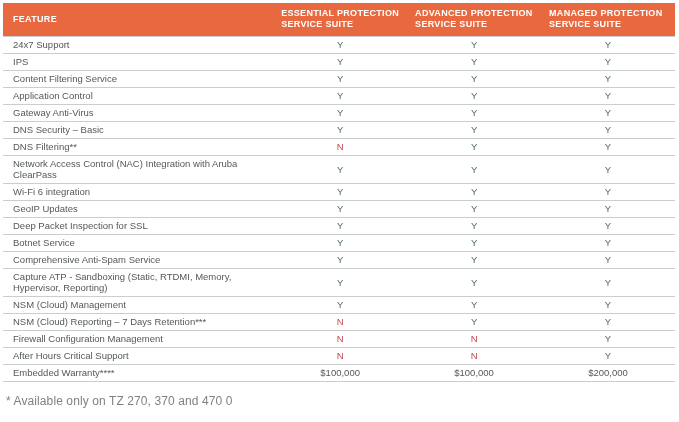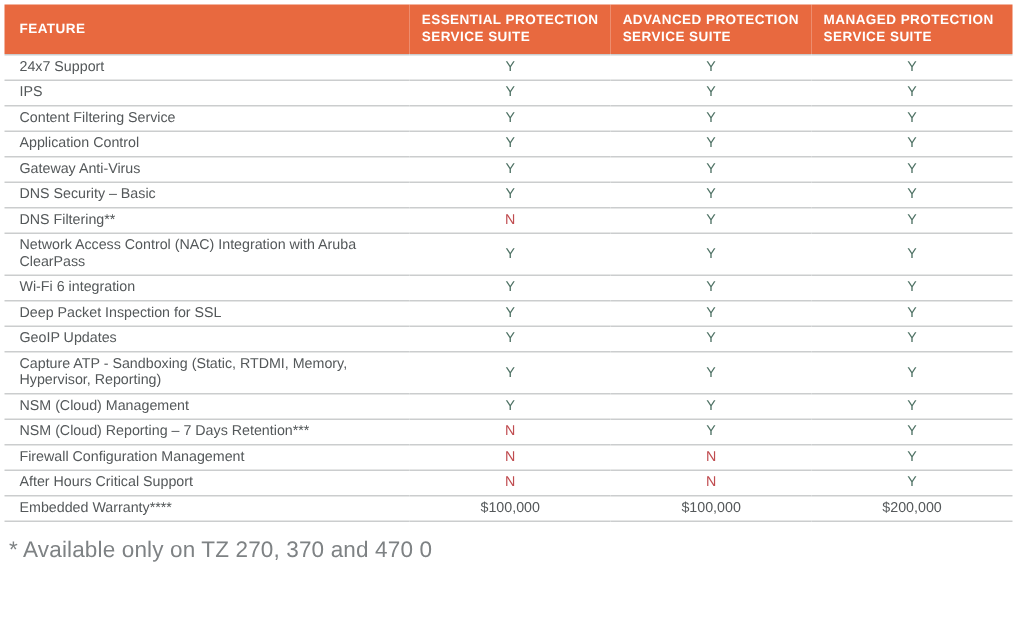--- a/index.html
+++ b/index.html
@@ -36,21 +36,21 @@
   tbody td{
     font-size:9.5px;color:var(--text);line-height:11px;
     padding:2.5px 0 2.5px;vertical-align:middle;height:16px;
   }
   tbody td.feature{padding-left:10px;padding-right:14px;text-align:left;}
   tbody td.val{text-align:center;}
   tbody td.val.yes{color:var(--yes);}
   tbody td.val.no{color:var(--no);}
   .footnotes{margin:13px 0 0 3px;}
   .footnote-line{
-    font-size:15px;line-height:12px;color:var(--footnote);
+    font-size:12px;line-height:12px;color:var(--footnote);
     letter-spacing:.1px;
   }
 </style>
 </head>
 <body>
 
 <div class="page">
   <table>
     <colgroup>
       <col class="feat">
@@ -115,27 +115,39 @@
           <td class="val yes">Y</td>
           <td class="val yes">Y</td>
         </tr>
         <tr>
           <td class="feature">Wi-Fi 6 integration</td>
           <td class="val yes">Y</td>
           <td class="val yes">Y</td>
           <td class="val yes">Y</td>
         </tr>
         <tr>
+          <td class="feature">GeoIP Updates</td>
+          <td class="val yes">Y</td>
+          <td class="val yes">Y</td>
+          <td class="val yes">Y</td>
+        </tr>
+        <tr>
           <td class="feature">Deep Packet Inspection for SSL</td>
           <td class="val yes">Y</td>
           <td class="val yes">Y</td>
           <td class="val yes">Y</td>
         </tr>
         <tr>
-          <td class="feature">GeoIP Updates</td>
+          <td class="feature">Botnet Service</td>
+          <td class="val yes">Y</td>
+          <td class="val yes">Y</td>
+          <td class="val yes">Y</td>
+        </tr>
+        <tr>
+          <td class="feature">Comprehensive Anti-Spam Service</td>
           <td class="val yes">Y</td>
           <td class="val yes">Y</td>
           <td class="val yes">Y</td>
         </tr>
         <tr>
           <td class="feature">Capture ATP -  Sandboxing (Static, RTDMI, Memory, Hypervisor, Reporting)</td>
           <td class="val yes">Y</td>
           <td class="val yes">Y</td>
           <td class="val yes">Y</td>
         </tr>

